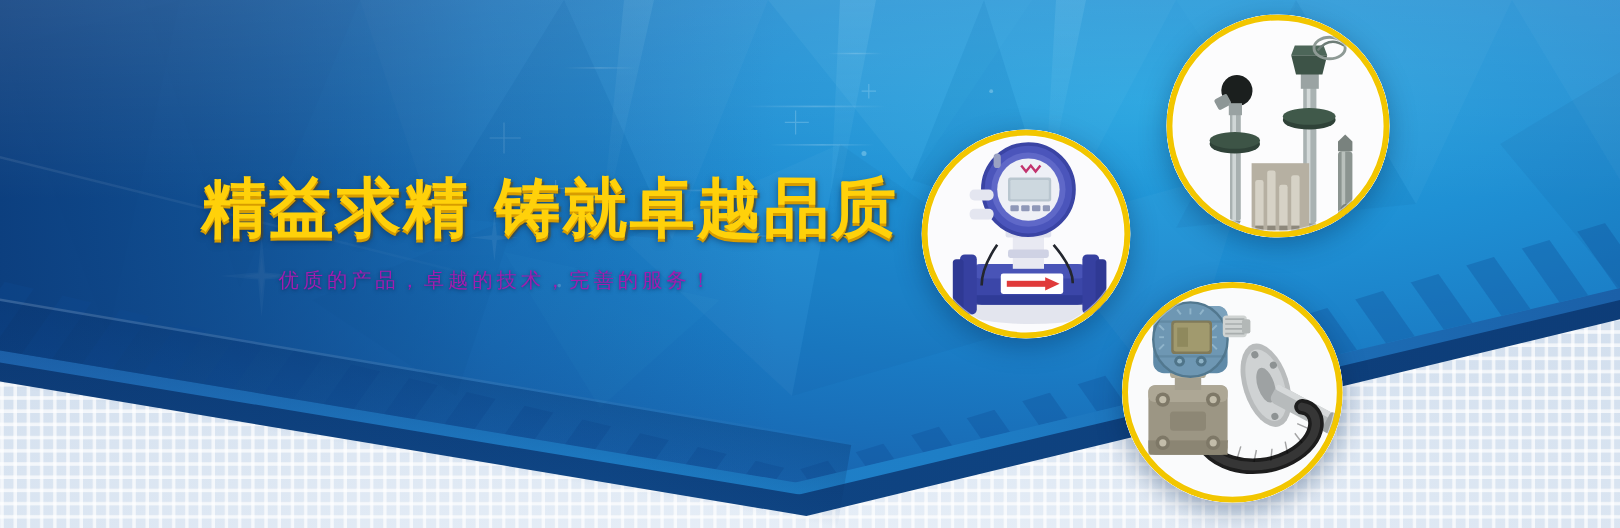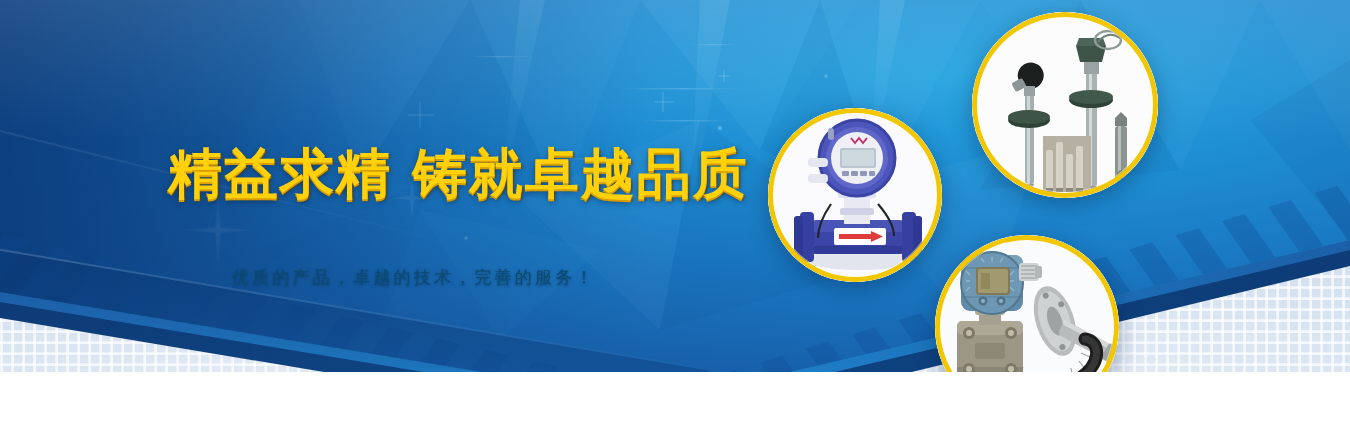--- a/index.html
+++ b/index.html
@@ -1,21 +1,21 @@
 <!DOCTYPE html>
 <html><head>
 <meta charset="utf-8">
 <style>
   * { margin:0; padding:0; box-sizing:border-box; }
   html,body { background:#fff; }
   body { font-family:"Liberation Sans", sans-serif; }
 
   #banner {
     position:relative;
-    width:1350px; height:372px;
+    width:1350px; height:440px;
     overflow:hidden;
     background:#dfe8f3;
   }
 
   
   .mesh-plate {
     position:absolute; inset:0;
     background-color:#d9e4f0;
     background-image:
       linear-gradient(to right, rgba(255,255,255,.70) 0 3px, rgba(255,255,255,0) 3px 11px),
@@ -129,24 +129,23 @@
     text-shadow:
        0 2px 0 #d79c00,
        0 3px 6px rgba(4,32,70,.55),
        2px 2px 1px rgba(120,78,0,.55);
   }
   .subline {
     position:absolute; left:232px; top:222px;
     font-family:"DejaVu Sans", sans-serif;
     font-size:17px;
     letter-spacing:3.2px;
-    color:#0c4a6e;
+    color:#a21caf;
     white-space:nowrap;
     text-shadow:0 1px 3px rgba(4,32,70,.55);
-    margin-top:44px;
   }
 
   
   .pcircle {
     position:absolute;
     border-radius:50%;
     background:#fff;
     overflow:hidden;
     box-shadow:0 6px 22px rgba(5,35,75,.38);
   }

